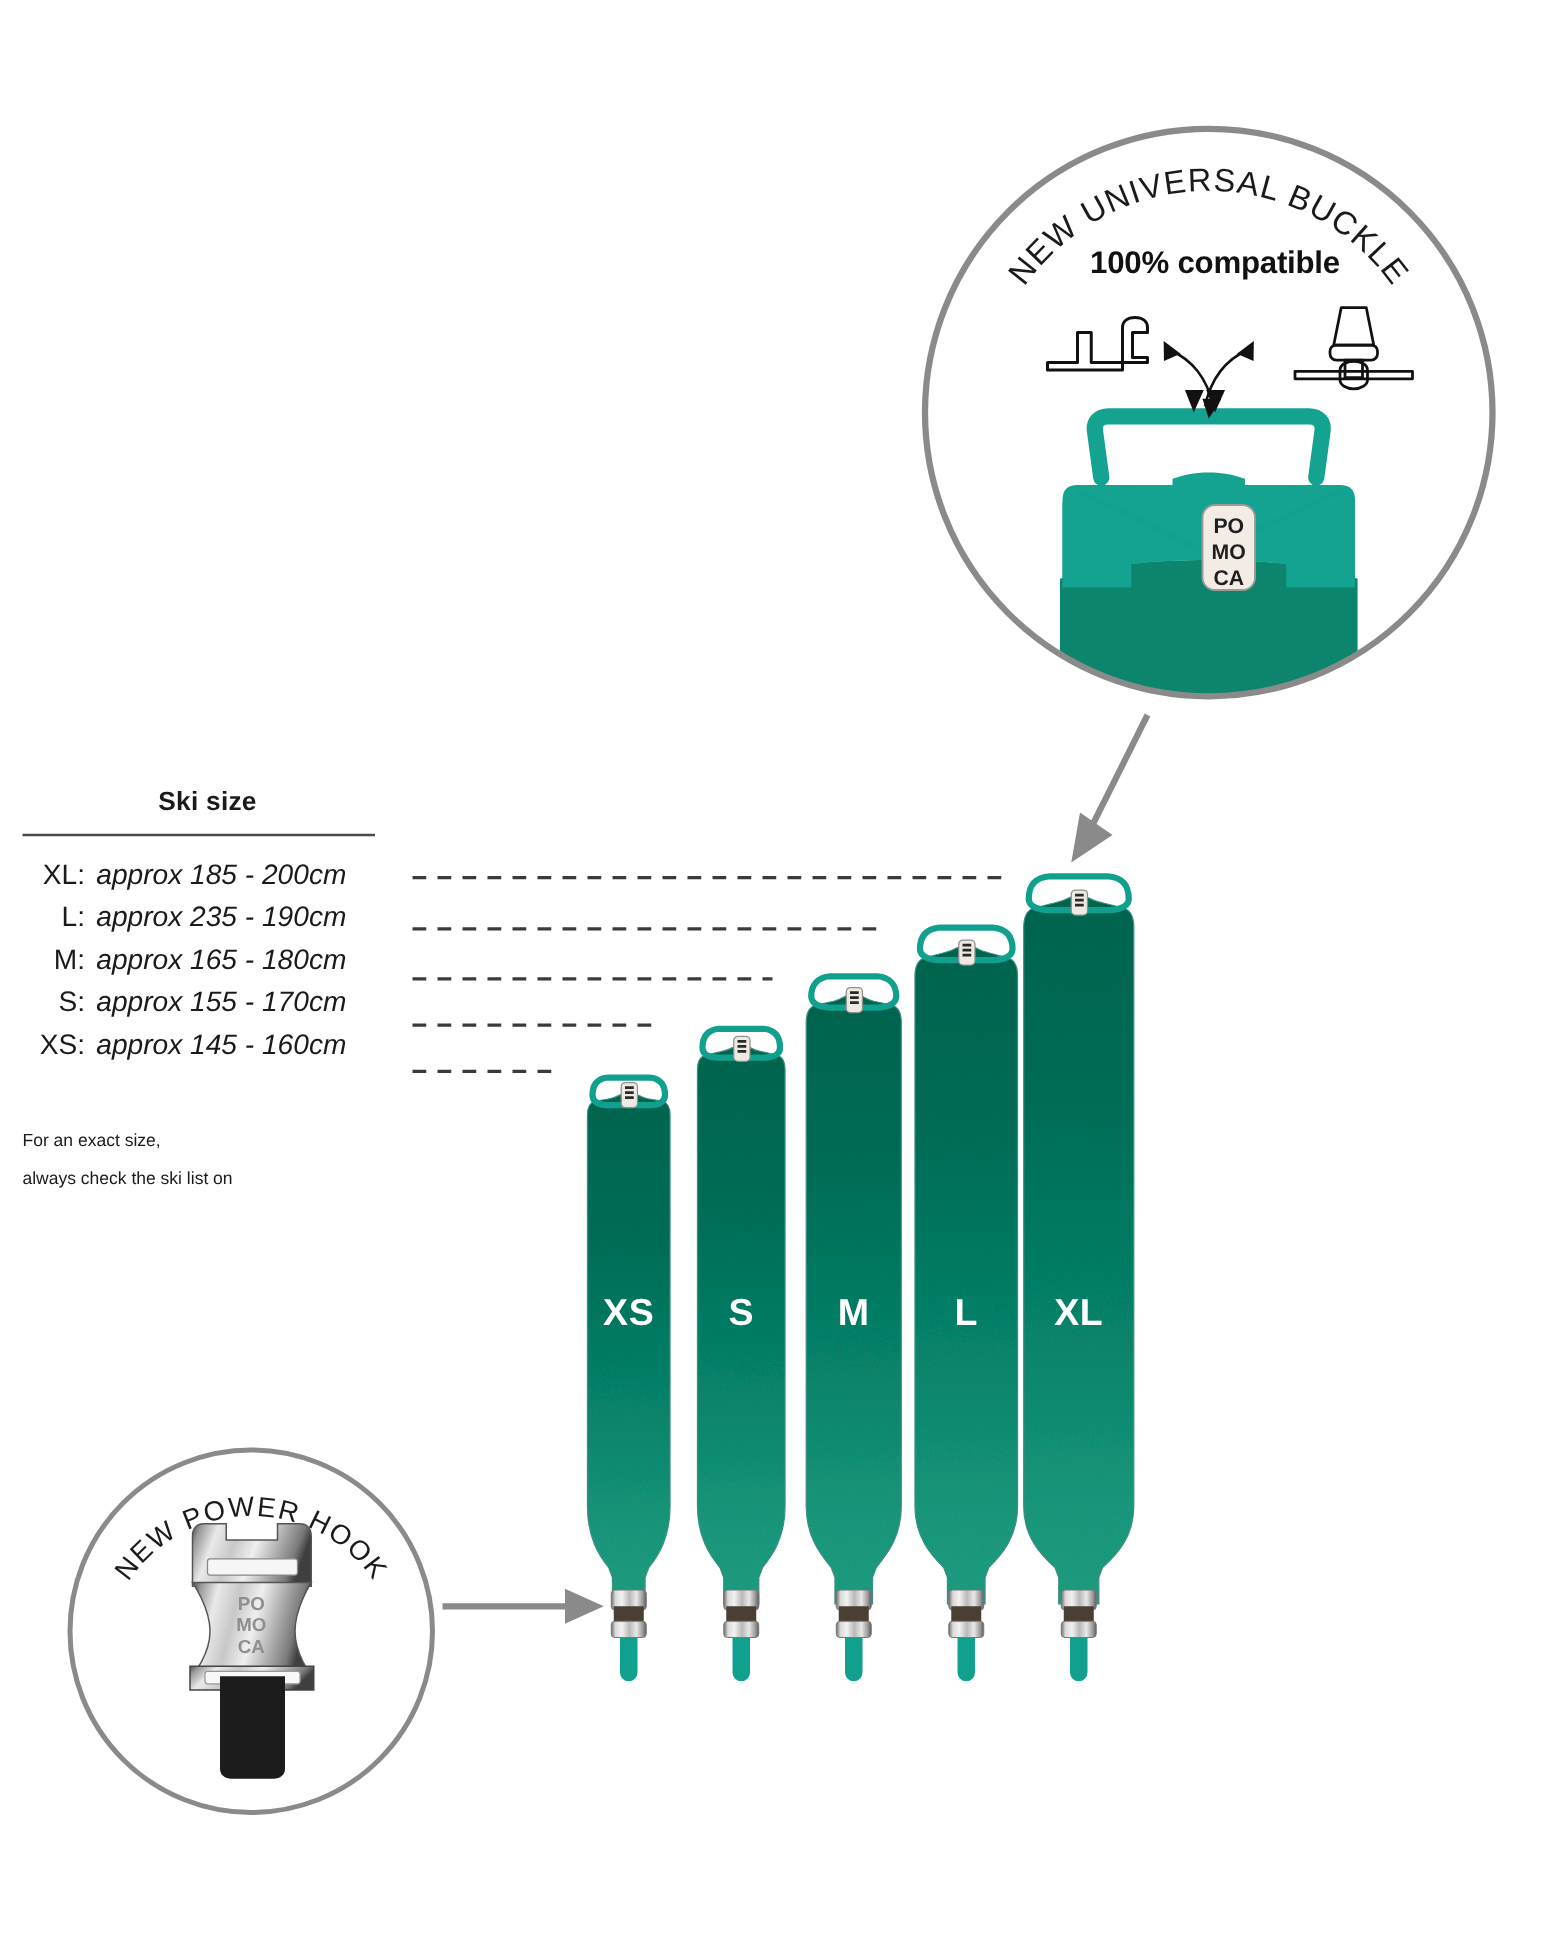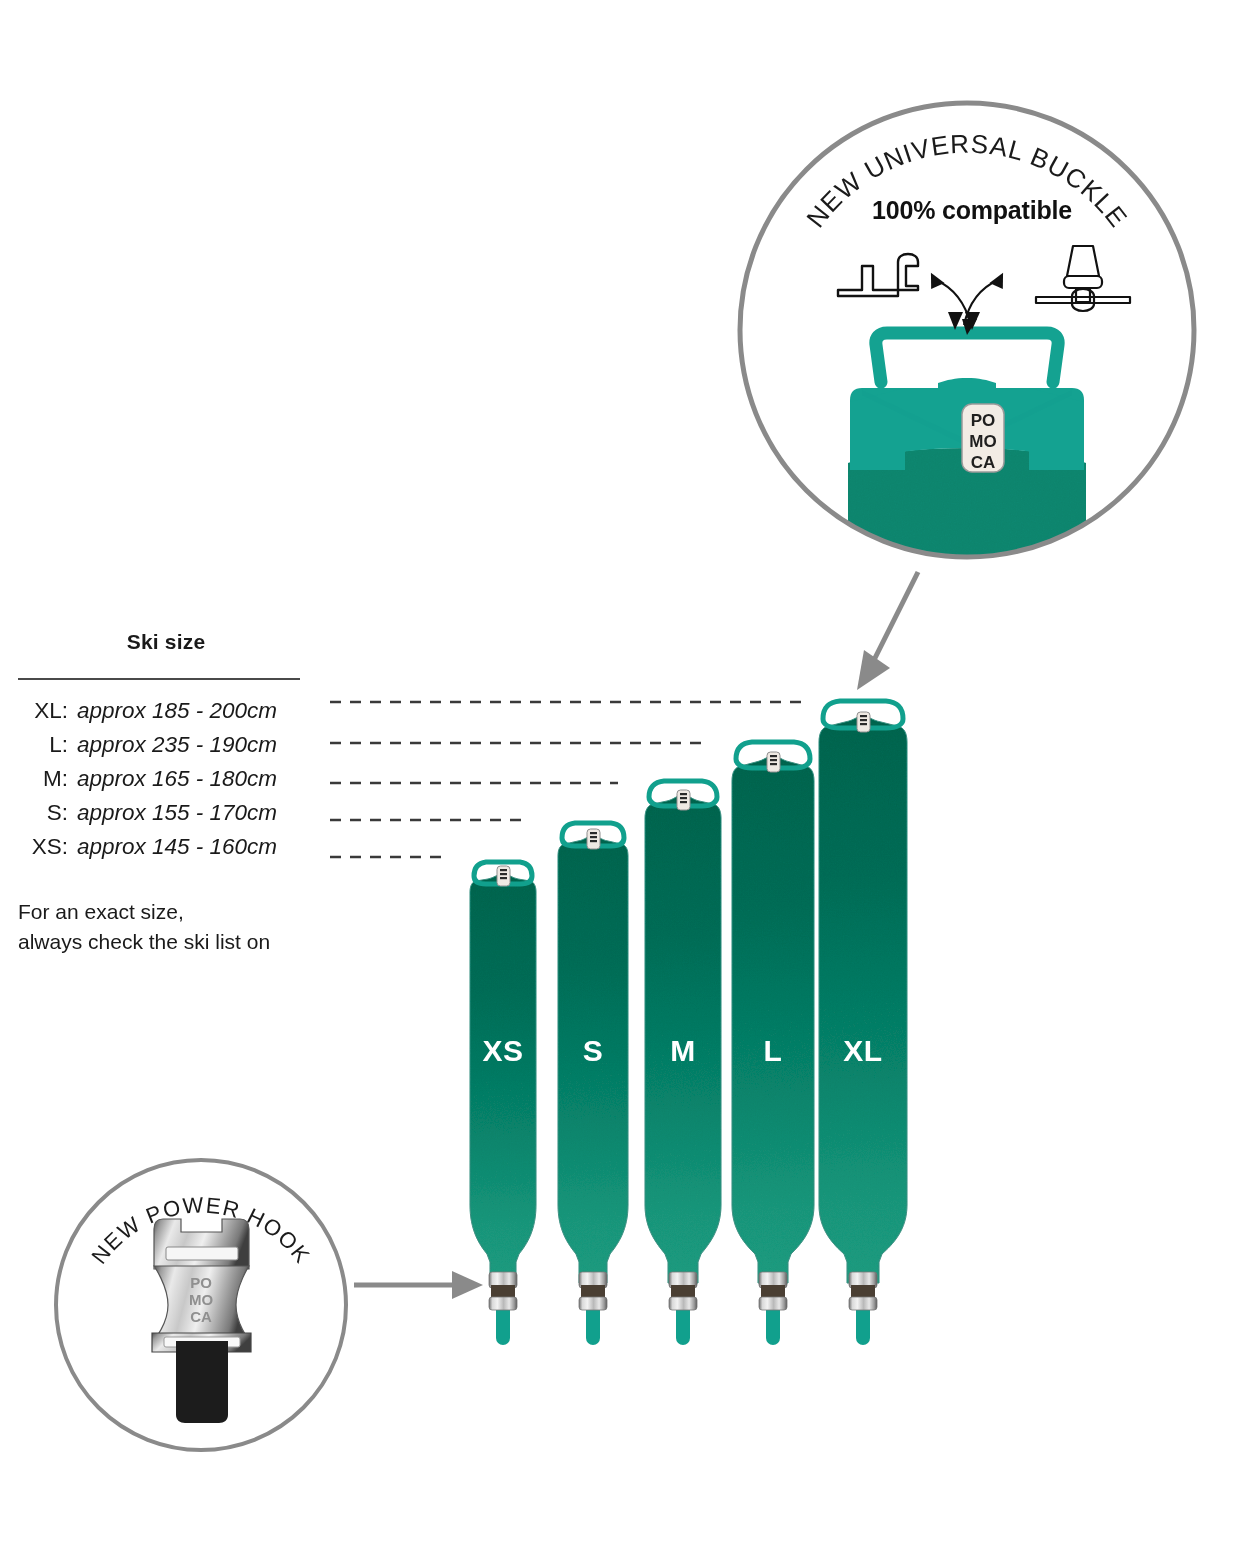--- a/index.html
+++ b/index.html
@@ -8,33 +8,33 @@
     font-family:"Liberation Sans", sans-serif;
     -webkit-font-smoothing:antialiased;
   }
   .stage{position:absolute;left:0;top:0;width:1252px;height:1548px;}
   svg.layer{position:absolute;left:0;top:0;width:1252px;height:1548px;overflow:visible;}
 
   
   #size-table{position:absolute;left:16px;top:630px;width:300px;}
   #size-table .tbl-title{
     font-size:21px;font-weight:bold;color:#1a1a1a;text-align:center;
-    letter-spacing:0.2px;padding-bottom:24px;
+    letter-spacing:0.2px;padding-bottom:13px;
   }
   #size-table .tbl-rule{height:2px;background:#4a4a4a;width:282px;margin:0 0 14px 2px;}
   .size-row{
     display:flex;align-items:flex-start;justify-content:flex-start;
     font-size:22.5px;color:#1a1a1a;height:34px;line-height:34px;
   }
   .size-row .sz-key{width:52px;text-align:right;padding-right:9px;letter-spacing:0px;}
   .size-row .sz-val{white-space:nowrap;letter-spacing:0px;font-style:italic;}
 
   #note{
     position:absolute;left:18px;top:897px;width:420px;
-    font-size:21px;line-height:30px;color:#1a1a1a;
+    font-size:14px;line-height:30px;color:#1a1a1a;
   }
   #note div{white-space:nowrap;}
 
   
   .skin-letter{
     position:absolute;color:#ffffff;font-weight:bold;font-size:30px;
     letter-spacing:0.5px;text-align:center;transform:translate(-50%,-50%);
     font-family:"Liberation Sans", sans-serif;
   }
 

